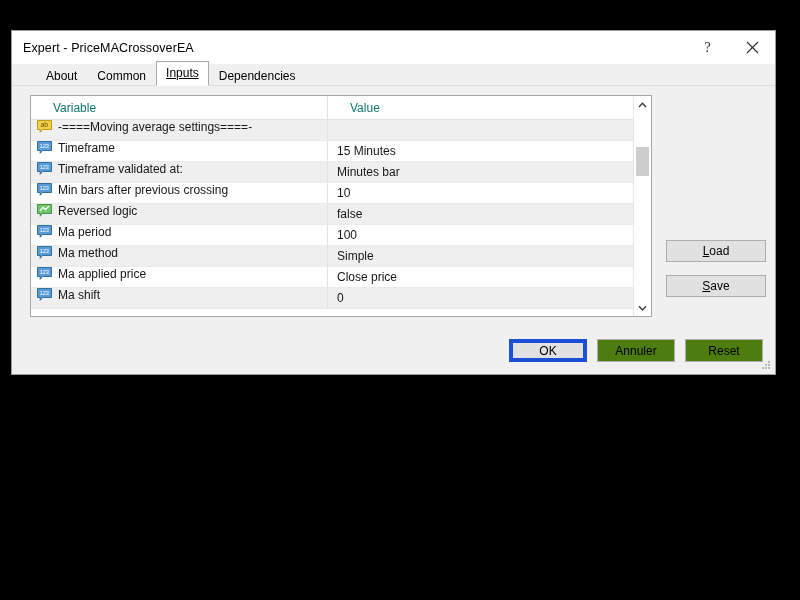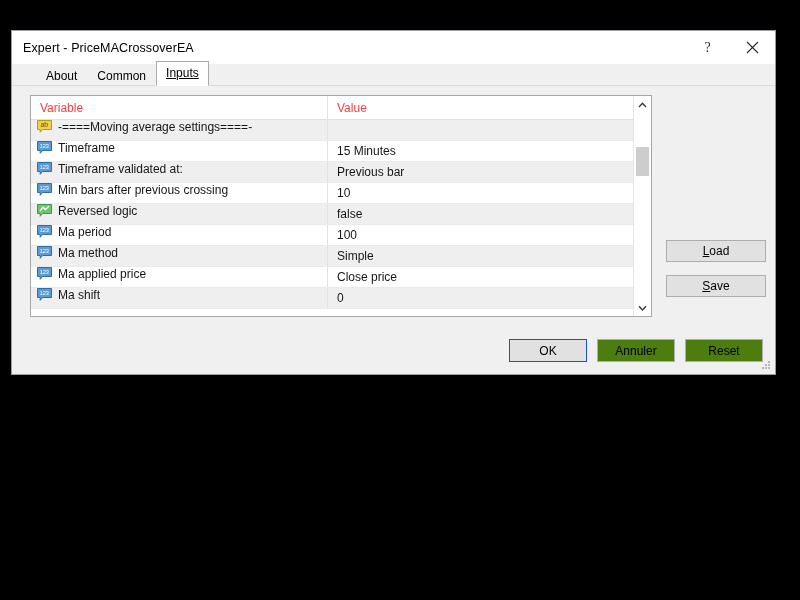--- a/index.html
+++ b/index.html
@@ -129,24 +129,24 @@
   }
   .grid-header {
     display: flex;
     height: 23px;
     flex: none;
     background: #ffffff;
     border-bottom: 1px solid #e2e2e2;
   }
   .hcell {
     font-size: 12px;
-    color: #ef4444;
-    display: flex;
-    align-items: center;
-    padding-left: 9px;
+    color: #0f766e;
+    display: flex;
+    align-items: center;
+    padding-left: 22px;
     box-sizing: border-box;
   }
   .hcell.var { width: 297px; border-right: 1px solid #e2e2e2; }
   .hcell.val { flex: 1; }
 
   .grid-body {
     flex: 1;
     overflow: hidden;
   }
   .row {
@@ -270,21 +270,21 @@
     border: 1px solid #adadad;
     height: 23px;
     width: 78px;
     display: flex;
     align-items: center;
     justify-content: center;
     box-sizing: border-box;
     padding: 0;
   }
   .bbtn.default {
-    border: 1px solid #1d4ed8;
+    border: 4px solid #1d4ed8;
     background: #e1e1e1;
   }
 
   .grip {
     position: absolute;
     right: 3px;
     bottom: 3px;
     width: 12px;
     height: 12px;
   }
@@ -312,20 +312,21 @@
           <line x1="12" y1="1" x2="1" y2="12" stroke="#2b2b2b" stroke-width="1.1"></line>
         </svg>
       </button>
     </div>
   </div>
 
   <div class="tabstrip" id="tabstrip">
       <div class="tab">About</div>
       <div class="tab">Common</div>
       <div class="tab selected">Inputs</div>
+      <div class="tab">Dependencies</div>
     </div>
 
   <div class="page">
 
     <div class="grid-wrap">
       <div class="grid-inner">
         <div class="grid-header">
           <div class="hcell var">Variable</div>
           <div class="hcell val">Value</div>
         </div>
@@ -357,21 +358,21 @@
             <div class="row odd">
               <div class="cell-var">
                 <span class="tico">
                   <svg width="15" height="13" viewBox="0 0 15 13">
                     <path d="M0.5 0.5 H14.5 V9.5 H5.5 L3.2 12.3 V9.5 H0.5 Z" fill="#5b9bd5" stroke="#2f6f9f" stroke-width="1"></path>
                     <text x="7.3" y="7.4" text-anchor="middle" font-size="5.6" font-family="&quot;Liberation Sans&quot;, sans-serif" fill="#ffffff">123</text>
                   </svg>
                 </span>
                 <span class="var-label">Timeframe validated at:</span>
               </div>
-              <div class="cell-val">Previous bar</div>
+              <div class="cell-val">Minutes bar</div>
             </div>
             <div class="row even">
               <div class="cell-var">
                 <span class="tico">
                   <svg width="15" height="13" viewBox="0 0 15 13">
                     <path d="M0.5 0.5 H14.5 V9.5 H5.5 L3.2 12.3 V9.5 H0.5 Z" fill="#5b9bd5" stroke="#2f6f9f" stroke-width="1"></path>
                     <text x="7.3" y="7.4" text-anchor="middle" font-size="5.6" font-family="&quot;Liberation Sans&quot;, sans-serif" fill="#ffffff">123</text>
                   </svg>
                 </span>
                 <span class="var-label">Min bars after previous crossing</span>

